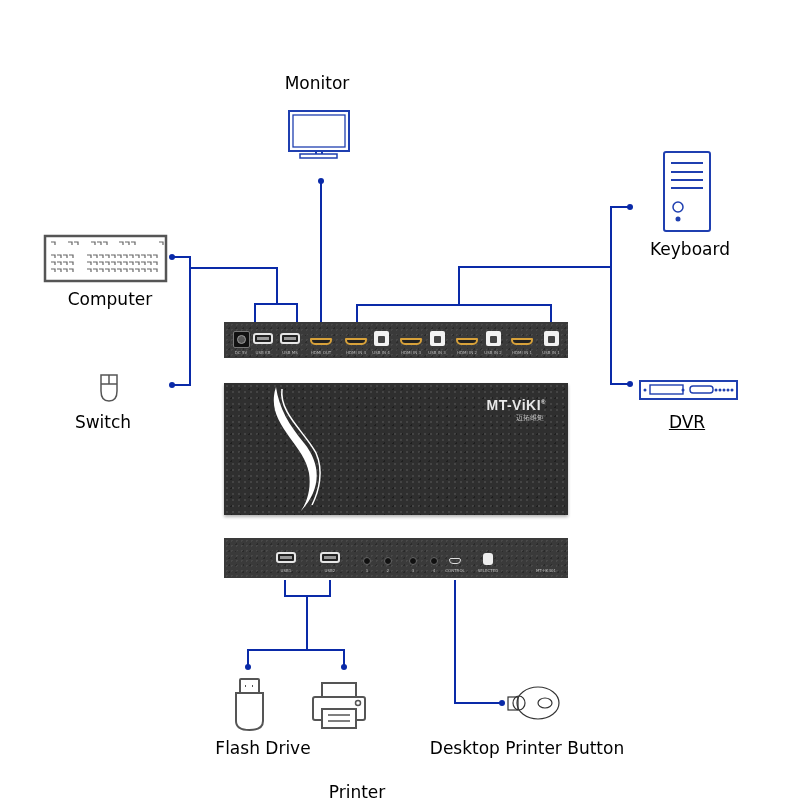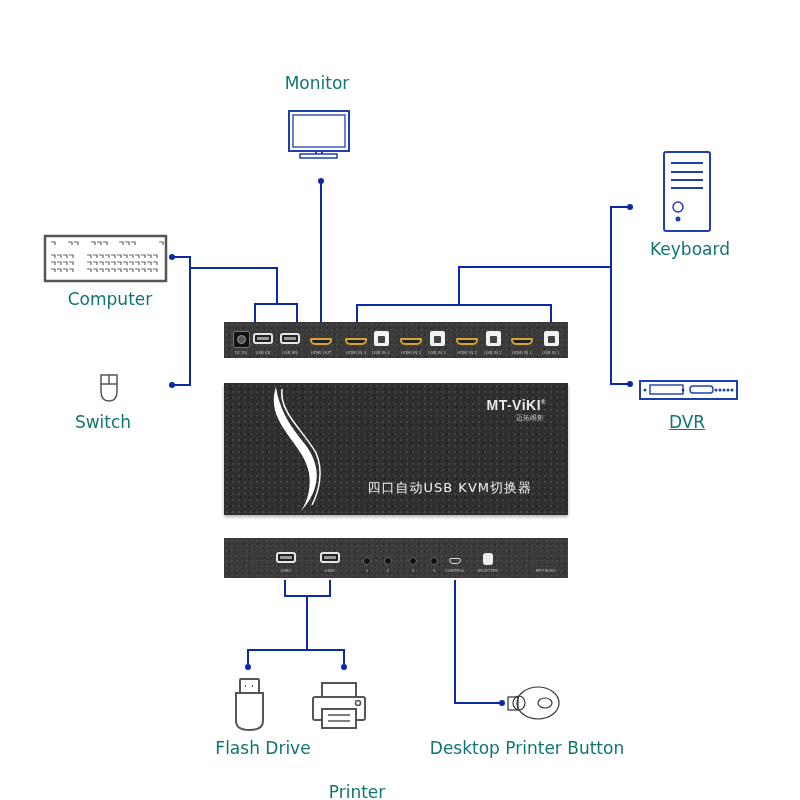--- a/index.html
+++ b/index.html
@@ -1,17 +1,17 @@
 <!DOCTYPE html>
 <html><head>
 <meta charset="utf-8">
 <style>
   html,body{margin:0;padding:0;background:#fff;}
   body{width:800px;height:800px;position:relative;overflow:hidden;font-family:"DejaVu Sans","Liberation Sans",sans-serif;}
-  .label{position:absolute;font-size:17px;color:#0f766e;white-space:nowrap;transform:translateX(-50%);}
+  .label{position:absolute;font-size:17px;color:#000000;white-space:nowrap;transform:translateX(-50%);}
   svg.diagram{position:absolute;left:0;top:0;}
   .panel{position:absolute;background:#3a3a3a;background-image:radial-gradient(rgba(255,255,255,0.08) 1px,transparent 1px),radial-gradient(rgba(0,0,0,0.25) 1px,transparent 1px);background-size:5px 5px,7px 7px;background-position:0 0,2px 3px;}
   .box-front{position:absolute;left:224px;top:383px;width:344px;height:132px;background:#2f2f2f;background-image:radial-gradient(rgba(255,255,255,0.10) 1px,transparent 1px),radial-gradient(rgba(0,0,0,0.35) 1px,transparent 1px);background-size:6px 6px,9px 9px;background-position:0 0,3px 2px;box-shadow:0 2px 3px rgba(0,0,0,0.3);}
   .brand{position:absolute;right:22px;top:14px;color:#e8e8e8;font-weight:bold;font-size:14px;letter-spacing:0.5px;font-family:"Liberation Sans",sans-serif;}
   .brand-sub{position:absolute;right:24px;top:30px;color:#ccc;font-size:7px;}
   .product-title{position:absolute;right:36px;bottom:18px;color:#f2f2f2;font-size:13px;letter-spacing:1px;}
   .port-label{position:absolute;color:#bbb;font-size:4px;white-space:nowrap;transform:translateX(-50%);}
   .usba{position:absolute;width:20px;height:11px;border:2px solid #e6e6e6;border-radius:3px;box-sizing:border-box;background:#222;}
   .usba::after{content:"";position:absolute;left:2px;top:2px;right:2px;height:3px;background:#999;}
   .hdmi{position:absolute;width:22px;height:7px;background:#222;border:2px solid #d7a13a;border-radius:1px 1px 5px 5px;box-sizing:border-box;}
@@ -219,21 +219,20 @@
   <div class="port-label" style="left:327px;top:28px;">USB IN 1</div>
 </div>
 
 <div class="box-front">
   <svg width="80" height="132" style="position:absolute;left:40px;top:0;">
     <path d="M12 4 C 0 40, 40 60, 45 90 C 48 110, 40 125, 35 130 C 55 110, 60 85, 40 60 C 25 42, 15 25, 12 4 Z" fill="#fff"></path>
     <path d="M18 6 C 15 30, 40 48, 52 70 C 60 88, 55 108, 48 122" fill="none" stroke="#fff" stroke-width="1.5"></path>
   </svg>
   <div class="brand"><span>MT-ViKI</span><sup style="font-size:6px;">®</sup></div>
   <div class="brand-sub">迈拓维矩</div>
-  <div class="product-title">四口自动USB KVM切换器</div>
 </div>
 
 <div class="panel" style="left:224px;top:538px;width:344px;height:40px;">
   <div class="usba" style="left:52px;top:14px;"></div>
   <div class="port-label" style="left:62px;top:30px;">USB1</div>
   <div class="usba" style="left:96px;top:14px;"></div>
   <div class="port-label" style="left:106px;top:30px;">USB2</div>
   <div class="led" style="left:139px;top:19px;"></div>
   <div class="port-label" style="left:143px;top:30px;">1</div>
   <div class="led" style="left:160px;top:19px;"></div>

